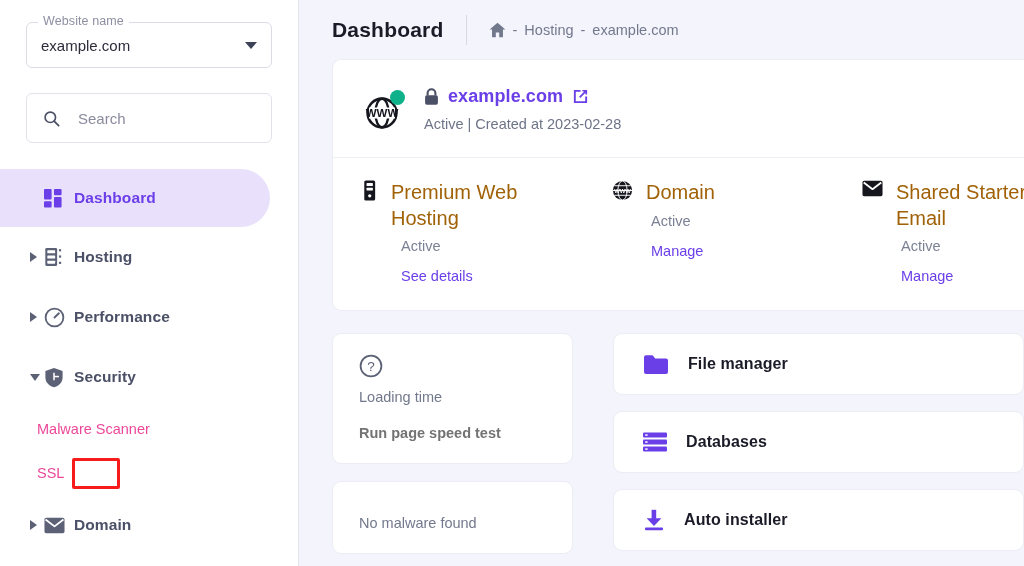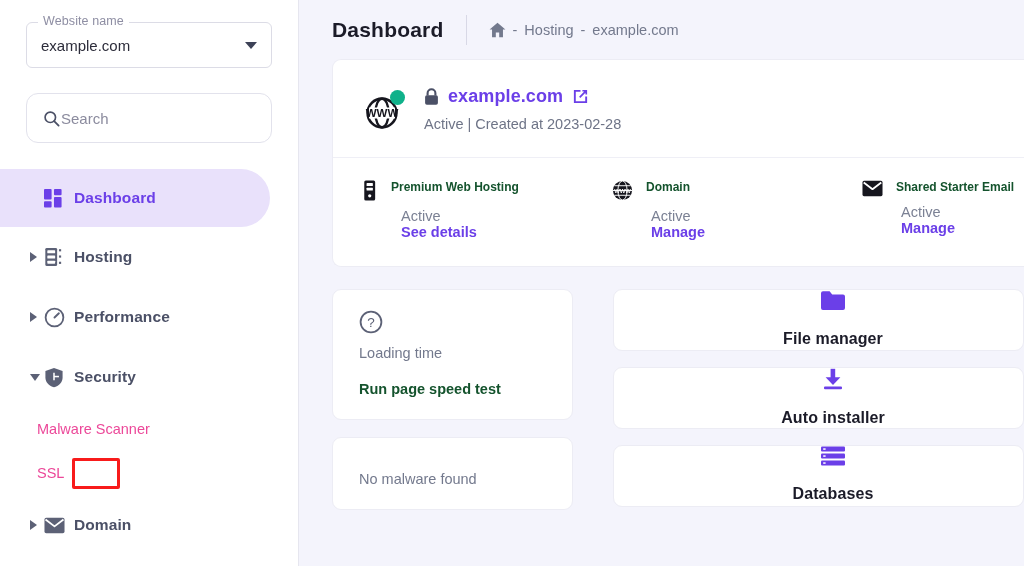--- a/index.html
+++ b/index.html
@@ -38,23 +38,23 @@
   .caret-down {
     width: 0; height: 0;
     border-left: 6px solid transparent;
     border-right: 6px solid transparent;
     border-top: 7px solid #3d4257;
   }
   .search-wrap { margin: 25px 26px 0 26px; }
   .search-box {
     height: 50px;
     border: 1px solid #e2e2ec;
-    border-radius: 12px;
-    display: flex; align-items: center;
-    padding: 0 15px; gap: 0;
+    border-radius: 6px;
+    display: flex; align-items: center;
+    padding: 0 15px; gap: 17px;
     background: #fff;
   }
   .search-ph { font-size: 15px; color: #8b8b9e; }
 
   .nav { margin-top: 26px; }
   .nav-item {
     display: flex; align-items: center;
     height: 60px;
     padding-left: 30px;
     gap: 0;
@@ -158,49 +158,48 @@
   }
   .hero-sub { font-size: 14.5px; color: #6e7487; margin-top: 9px; }
 
   .svc-row { display: flex; padding: 22px 0 26px 0; }
   .svc {
     flex: 0 0 250px;
     padding-left: 29px;
   }
   .svc-head { display: flex; align-items: flex-start; gap: 13px; }
   .svc-title {
-    font-size: 12px; font-weight: bold; color: #14532d;
+    font-size: 20px; font-weight: normal; color: #a16207;
     line-height: 1.28; max-width: 150px;
   }
   .svc-status { font-size: 14.5px; color: #7b8194; margin-top: 7px; margin-left: 39px; }
   .svc-link {
-    font-size: 14.5px; font-weight: bold; color: #6b3fe8;
-    margin-left: 39px; cursor: pointer;
+    font-size: 14.5px; font-weight: normal; color: #6b3fe8;
+    margin-top: 14px; margin-left: 39px; cursor: pointer;
   }
 
   .lower { display: flex; gap: 0; padding-left: 33px; margin-top: 22px; }
   .col-left { width: 241px; flex: 0 0 241px; }
   .col-right { margin-left: 40px; flex: 1; }
 
   .mini-card { background:#fff; border:1px solid #ececf4; border-radius: 9px; padding: 20px 22px 22px 26px; }
   .mini-label { font-size: 14.5px; color: #73798d; margin-top: 7px; }
-  .mini-link { font-size: 14.5px; font-weight: bold; color: #14532d; margin-top: 20px; cursor: pointer; }
+  .mini-link { font-size: 14.5px; font-weight: bold; color: #737373; margin-top: 20px; cursor: pointer; }
   .safe-head { display: flex; align-items: center; gap: 11px; }
   .safe-title { font-size: 16px; font-weight: bold; color: #1b1b28; }
   .safe-sub { font-size: 14.5px; color: #73798d; margin-top: 11px; }
 
   .act-card {
     background:#fff; border:1px solid #ececf4;
     border-radius: 9px;
     height: 62px;
     display: flex; align-items: center;
     padding-left: 29px; gap: 19px;
     margin-bottom: 16px;
     cursor: pointer;
-    flex-direction: column;
   }
   .act-label { font-size: 16px; font-weight: bold; color: #1b1b28; letter-spacing: .1px; }
 </style>
 </head>
 <body>
 
 <div class="app">
 
   <div class="sidebar">
 
@@ -420,37 +419,37 @@
       <div class="col-right">
 
         <div class="act-card">
           <svg width="26" height="21" viewBox="0 0 26 21">
             <path d="M1 3.2 a2 2 0 0 1 2-2 H9.6 l2.6 3.2 H23 a2 2 0 0 1 2 2 V18 a2 2 0 0 1-2 2 H3 a2 2 0 0 1-2-2 Z" fill="#6b3fe8"></path>
           </svg>
           <span class="act-label">File manager</span>
         </div>
 
         <div class="act-card">
-          <svg width="22" height="22" viewBox="0 0 22 22">
-            <rect x="8.6" y="0.8" width="4.6" height="10" fill="#6b3fe8"></rect>
-            <path d="M3.6 9.2 L11 17 L18.4 9.2 Z" fill="#6b3fe8"></path>
-            <rect x="2" y="18.6" width="18" height="2.6" rx="1" fill="#6b3fe8"></rect>
-          </svg>
-          <span class="act-label">Auto installer</span>
-        </div>
-
-        <div class="act-card">
           <svg width="24" height="20" viewBox="0 0 24 20">
             <rect x="0" y="0.4" width="24" height="5.2" rx="1.1" fill="#6b3fe8"></rect>
             <rect x="0" y="7.4" width="24" height="5.2" rx="1.1" fill="#6b3fe8"></rect>
             <rect x="0" y="14.4" width="24" height="5.2" rx="1.1" fill="#6b3fe8"></rect>
             <rect x="2.2" y="2.3" width="2.4" height="1.5" fill="#fff"></rect>
             <rect x="2.2" y="9.3" width="2.4" height="1.5" fill="#fff"></rect>
             <rect x="2.2" y="16.3" width="2.4" height="1.5" fill="#fff"></rect>
           </svg>
           <span class="act-label">Databases</span>
         </div>
 
+        <div class="act-card">
+          <svg width="22" height="22" viewBox="0 0 22 22">
+            <rect x="8.6" y="0.8" width="4.6" height="10" fill="#6b3fe8"></rect>
+            <path d="M3.6 9.2 L11 17 L18.4 9.2 Z" fill="#6b3fe8"></path>
+            <rect x="2" y="18.6" width="18" height="2.6" rx="1" fill="#6b3fe8"></rect>
+          </svg>
+          <span class="act-label">Auto installer</span>
+        </div>
+
       </div>
     </div>
 
   </div>
 </div>
 
 </body></html>

